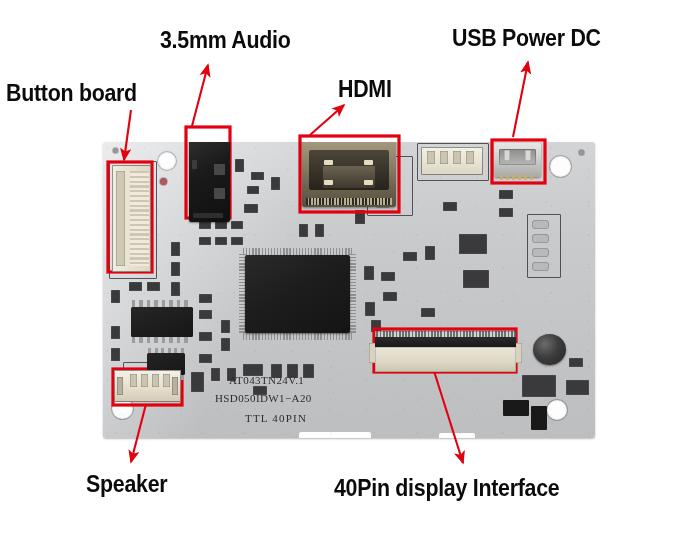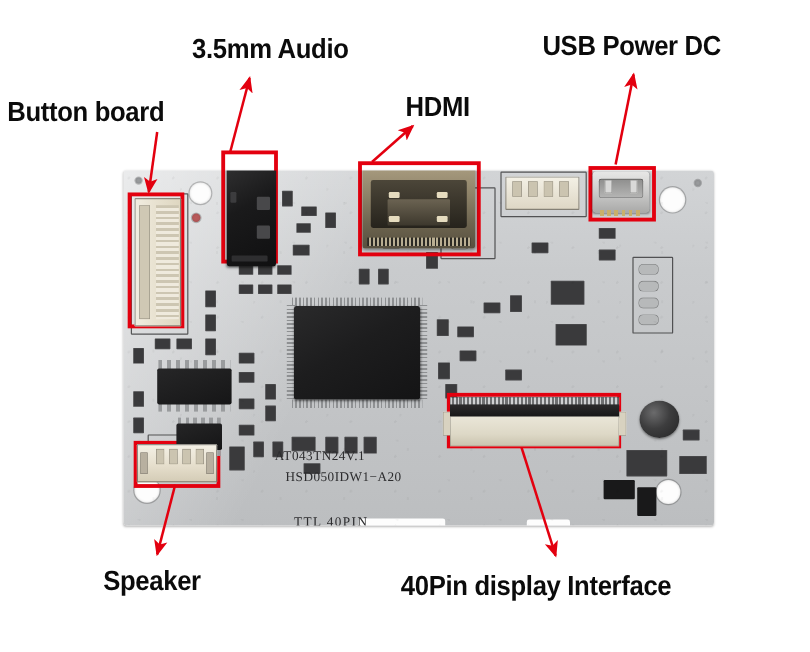--- a/index.html
+++ b/index.html
@@ -148,22 +148,22 @@
   #inductor{position:absolute;left:430px;top:192px;width:33px;height:31px;border-radius:50%;
     background:radial-gradient(circle at 36% 32%,#6b6b6c 0%,#3d3d3e 45%,#242425 100%);z-index:4;box-shadow:0 1px 2px rgba(0,0,0,.45);}
 
   
   .board-text{
     position:absolute;color:#2c2c2e;
     font-family:"Liberation Serif", serif;
     font-size:11px;letter-spacing:.4px;white-space:nowrap;z-index:5;
   }
   #bt1{left:126px;top:232px;}
-  #bt2{left:135px;top:250px;}
-  #bt3{left:142px;top:287px;letter-spacing:1.2px;text-decoration:underline;}
+  #bt2{left:112px;top:250px;}
+  #bt3{left:142px;top:270px;letter-spacing:1.2px;}
 </style>
 </head>
 <body>
 
 <div id="stage">
 
   <div id="pcb">
 
     <div class="hole" style="left:55px;top:10px;width:18px;height:18px;"></div>
     <div class="hole" style="left:447px;top:14px;width:21px;height:21px;"></div>

